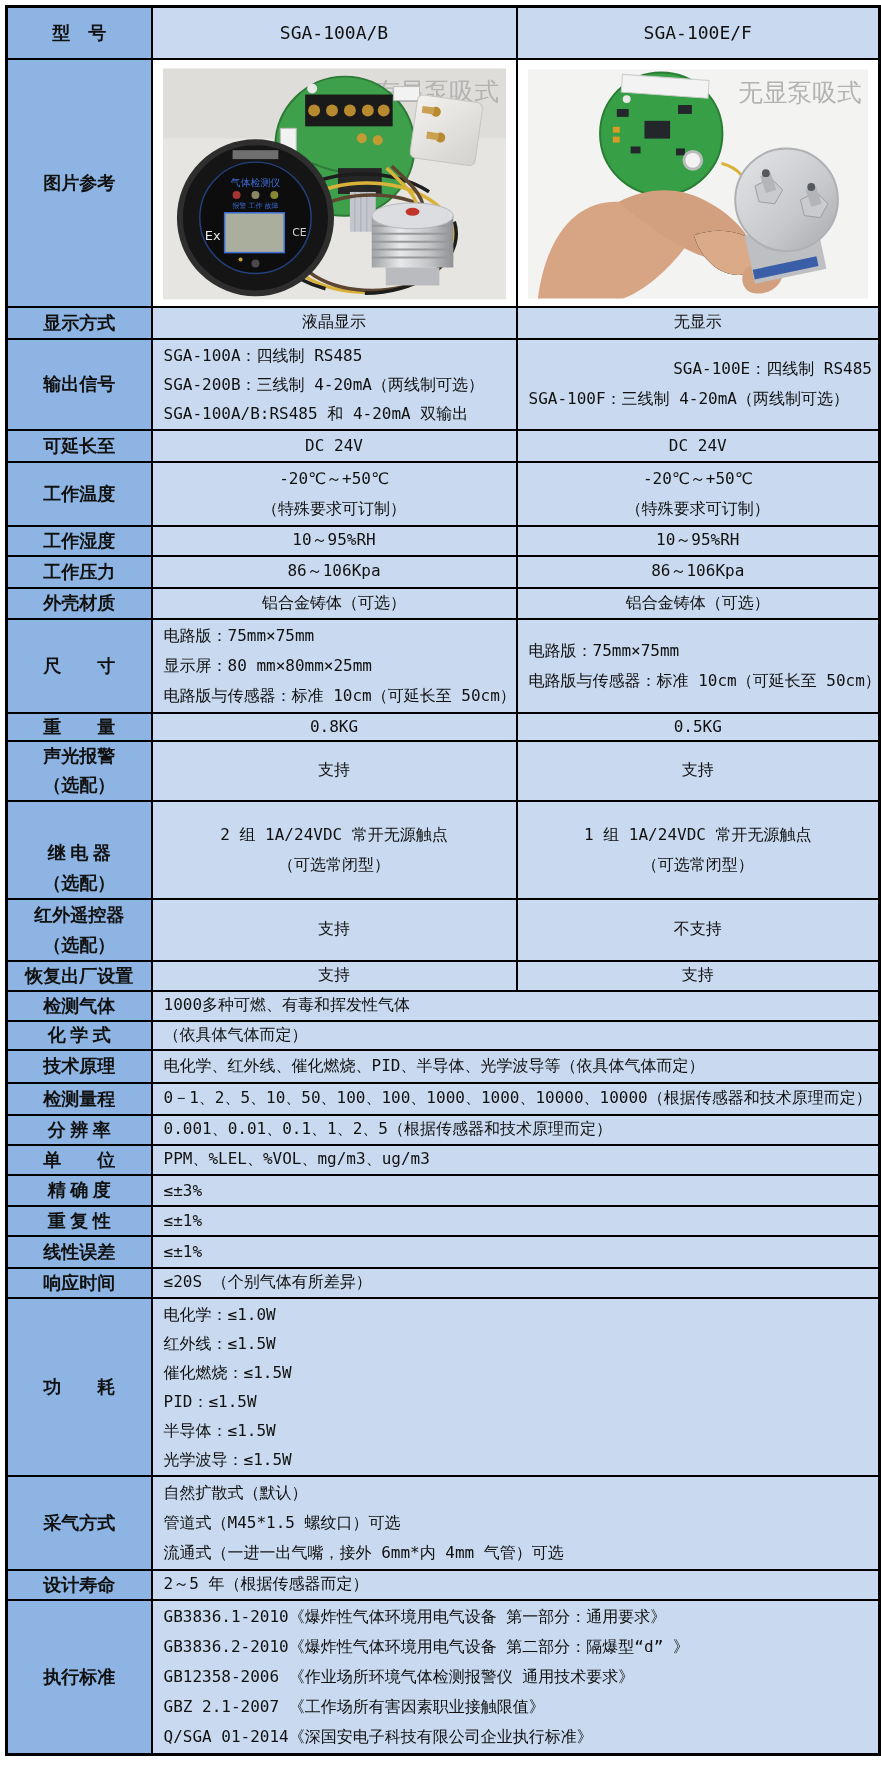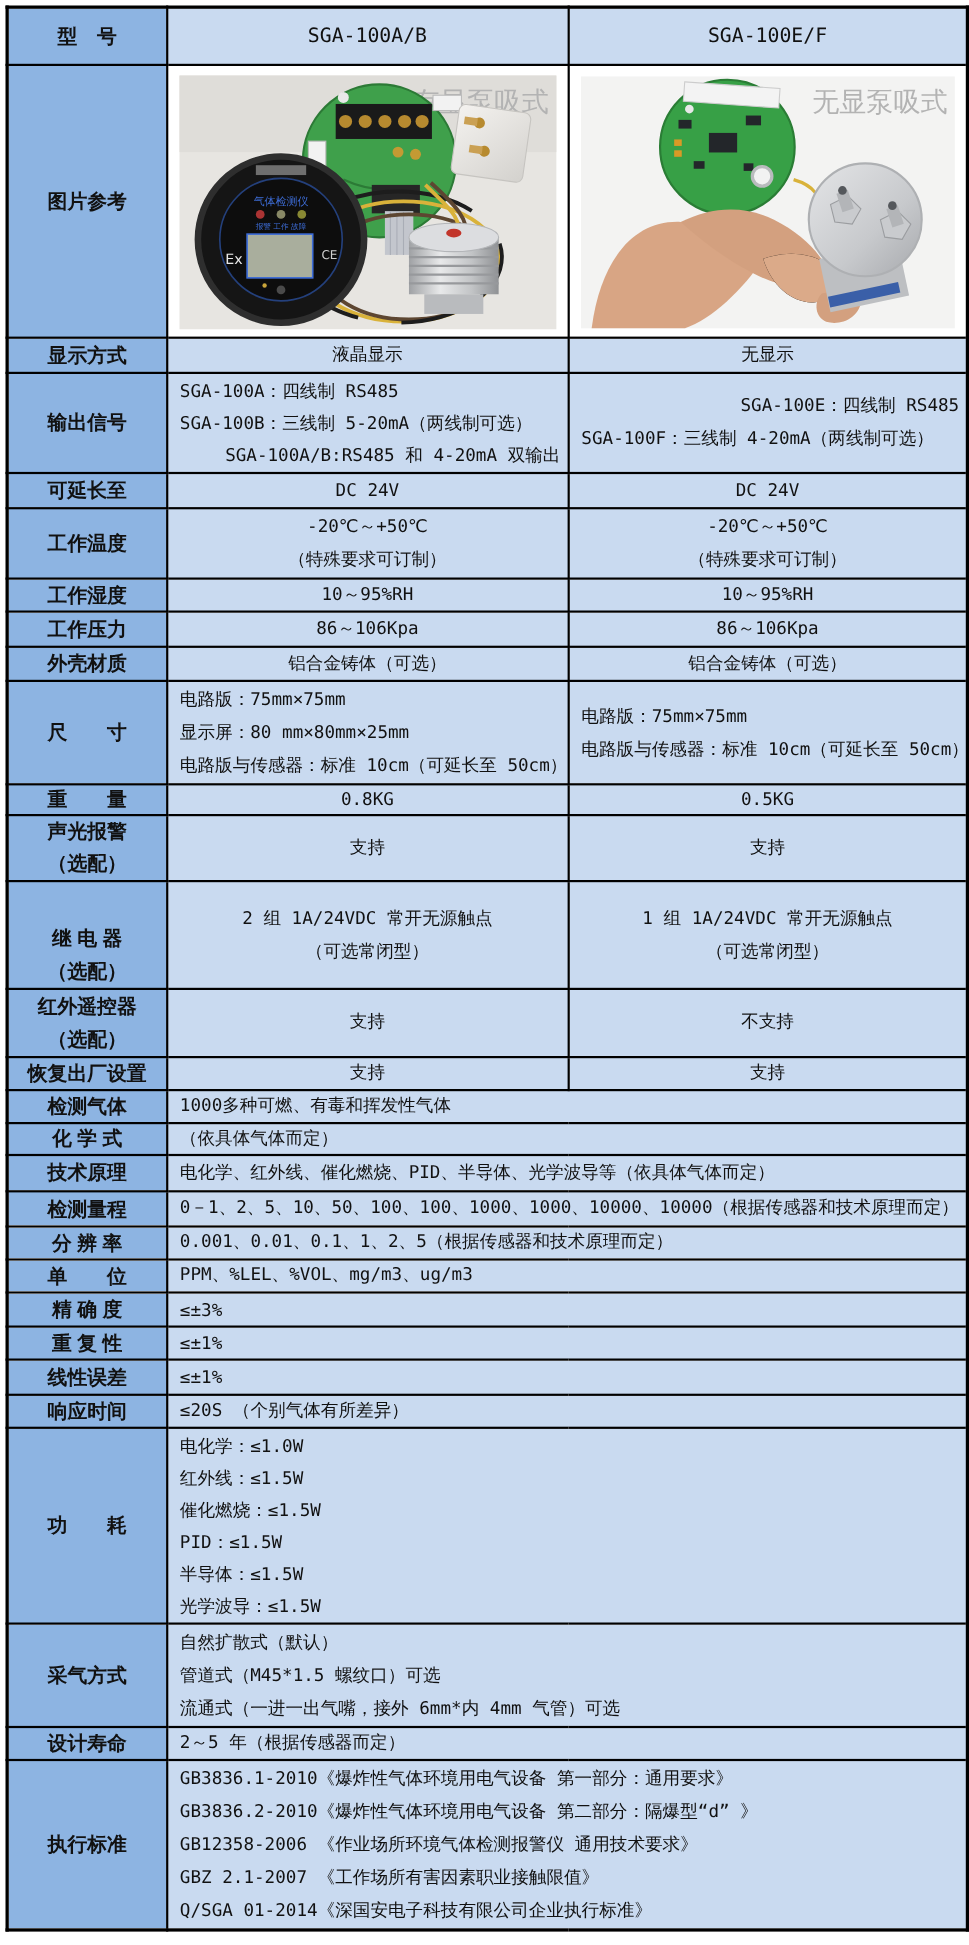--- a/index.html
+++ b/index.html
@@ -4,21 +4,21 @@
 <style>
   html,body{margin:0;padding:0;background:#ffffff;}
   body{width:881px;height:1768px;position:relative;overflow:hidden;
        font-family:"DejaVu Sans",sans-serif;color:#111;}
   table.spec{position:absolute;left:5px;top:5px;width:873px;
        border-collapse:collapse;table-layout:fixed;
        border:3px solid #000;}
   td{border:2px solid #000;vertical-align:middle;overflow:hidden;}
   td.label{background:#8db4e2;font-weight:bold;font-size:18px;
        text-align:center;padding:0 2px;
-       font-family:Liberation Sans, sans-serif;}
+       font-family:Liberation Serif, serif;}
   td.val{background:#c9daf0;font-size:16px;
        font-family:"DejaVu Sans Mono","DejaVu Sans",sans-serif;}
   td.center{text-align:center;}
   td.left{text-align:left;padding-left:11px;padding-right:6px;}
   td.header-model{background:#c9daf0;font-size:18px;text-align:center;
        font-family:"DejaVu Sans Mono","DejaVu Sans",sans-serif;}
   td.photo-cell{background:#ffffff;padding:8px 10px 2px 10px;vertical-align:top;}
   .photo-frame{width:100%;height:232px;}
   .line{white-space:nowrap;}
 </style>
@@ -202,22 +202,22 @@
         <td class="val center">
           <div class="line">无显示</div>
         </td>
       </tr>
       <tr style="height: 90px;">
         <td class="label">
           <div class="line">输出信号</div>
         </td>
         <td class="val left">
           <div class="line" style="line-height: 29px;">SGA-100A：四线制 RS485</div>
-          <div class="line" style="line-height: 29px;">SGA-100B：三线制 5-20mA（两线制可选）</div>
-          <div class="line" style="line-height: 29px; text-align: right;">SGA-100A/B:RS485 和 4-20mA 双输出</div>
+          <div class="line" style="line-height: 29px;">SGA-200B：三线制 4-20mA（两线制可选）</div>
+          <div class="line" style="line-height: 29px;">SGA-100A/B:RS485 和 4-20mA 双输出</div>
         </td>
         <td class="val left">
           <div class="line" style="line-height: 30px; text-align: right;">SGA-100E：四线制 RS485</div>
           <div class="line" style="line-height: 30px;">SGA-100F：三线制 4-20mA（两线制可选）</div>
         </td>
       </tr>
       <tr style="height: 32px;">
         <td class="label">
           <div class="line">可延长至</div>
         </td>

